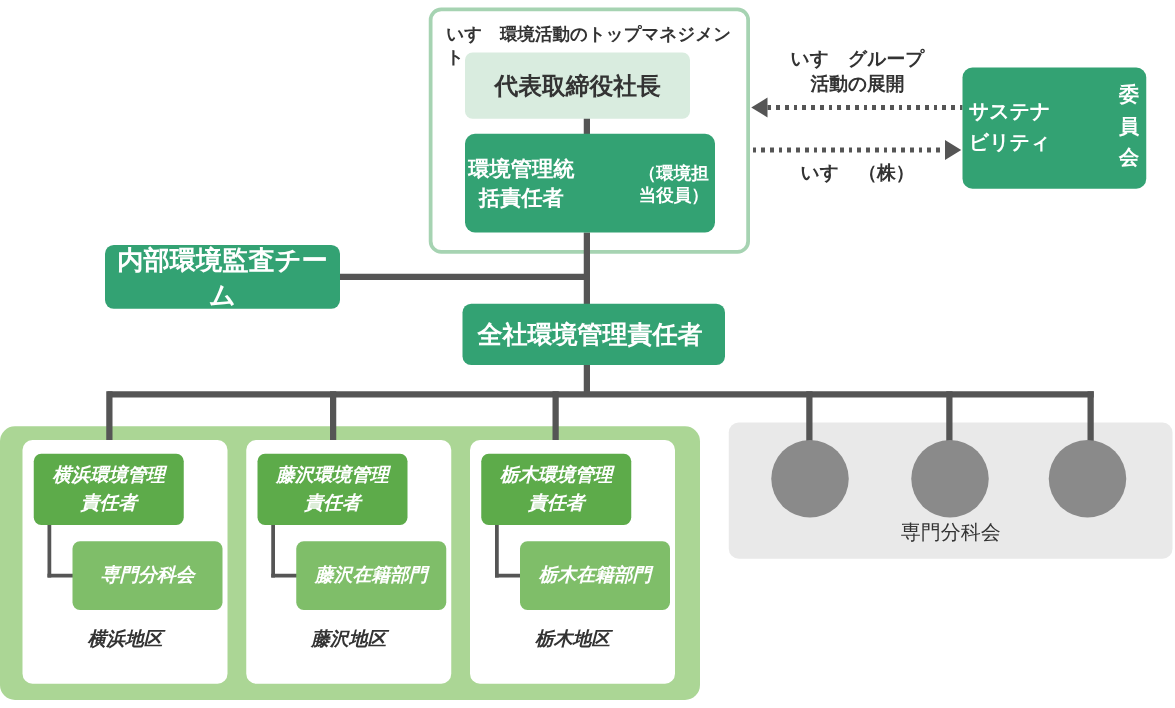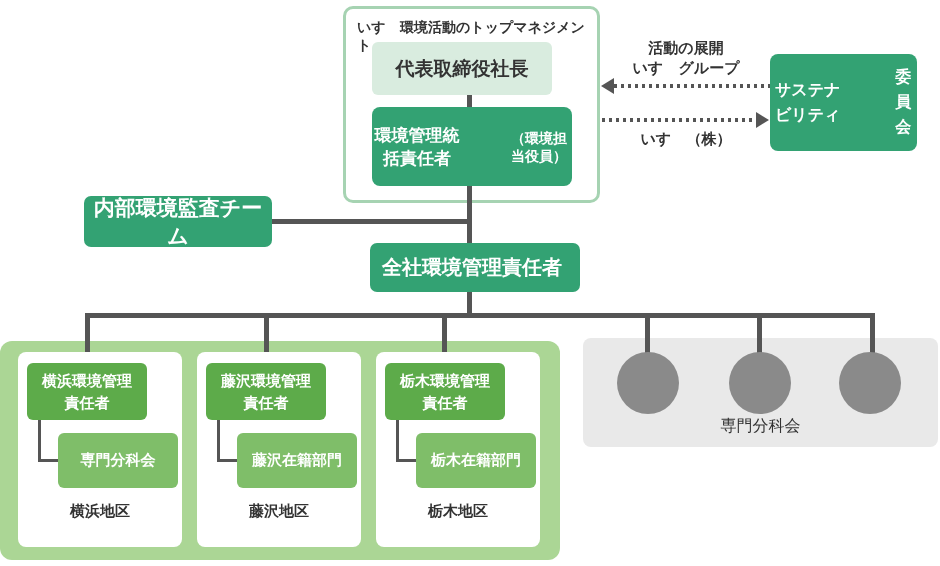--- a/index.html
+++ b/index.html
@@ -28,21 +28,21 @@
   .director .l2{font-size:14px;margin-top:3px;}
   .audit{left:84px;top:196px;width:188px;height:51px;font-size:21px;}
   .company{left:370px;top:243px;width:198px;height:49px;font-size:20px;padding-left:12px;}
   .sustain{left:770px;top:54px;width:147px;height:97px;font-size:16px;line-height:1.55;border-radius:8px;}
 
   
   .arrow-label{position:absolute;width:150px;text-align:center;font-size:15px;font-weight:bold;line-height:1.35;z-index:5;}
 
   
   .district-wrap{position:absolute;left:0;top:341px;width:560px;height:219px;background:#abd695;border-radius:12px;z-index:1;}
-  .district-card{position:absolute;top:352px;width:164px;height:195px;background:#fff;border-radius:8px;z-index:4;}
+  .district-card{position:absolute;top:352px;width:164px;height:195px;background:#fff;border-radius:8px;z-index:4;font-style:italic;}
   .card0{left:18px;}.card1{left:197px;}.card2{left:376px;}
   .mgr{position:absolute;left:9px;top:11px;width:120px;height:57px;background:#5dab4a;border-radius:6px;
     color:#fff;font-weight:bold;font-size:15px;line-height:1.45;display:flex;flex-direction:column;
     align-items:center;justify-content:center;text-align:center;}
   .dept{position:absolute;left:40px;top:81px;width:120px;height:55px;background:#7fbe69;border-radius:6px;
     color:#fff;font-weight:bold;font-size:15px;display:flex;align-items:center;justify-content:center;}
   .lv{position:absolute;left:20px;top:66px;width:3px;height:44px;background:#555;}
   .lh{position:absolute;left:20px;top:107px;width:22px;height:3px;background:#555;}
   .district-label{position:absolute;left:0;top:150px;width:100%;text-align:center;font-size:15px;font-weight:bold;color:#333;}
 
@@ -82,22 +82,22 @@
   </div>
 
   <div class="gbox audit">内部環境監査チーム</div>
   <div class="gbox company">全社環境管理責任者</div>
 
   <div class="gbox sustain">
     <span>サステナビリティ</span>
     <span>委員会</span>
   </div>
   <div class="arrow-label" style="left:611px;top:38px;">
+    <div>いすゞグループ</div>
     <div>活動の展開</div>
-    <div>いすゞグループ</div>
   </div>
   <div class="dotted" style="left:614px;top:84px;width:156px;"></div>
   <div class="arrowhead arrow-left" style="left:601px;top:78px;"></div>
   <div class="dotted" style="left:602px;top:118px;width:154px;"></div>
   <div class="arrowhead arrow-right" style="left:756px;top:112px;"></div>
   <div class="arrow-label" style="left:611px;top:129px;">
     <div>いすゞ（株）</div>
   </div>
 
   <div class="district-card card0">

